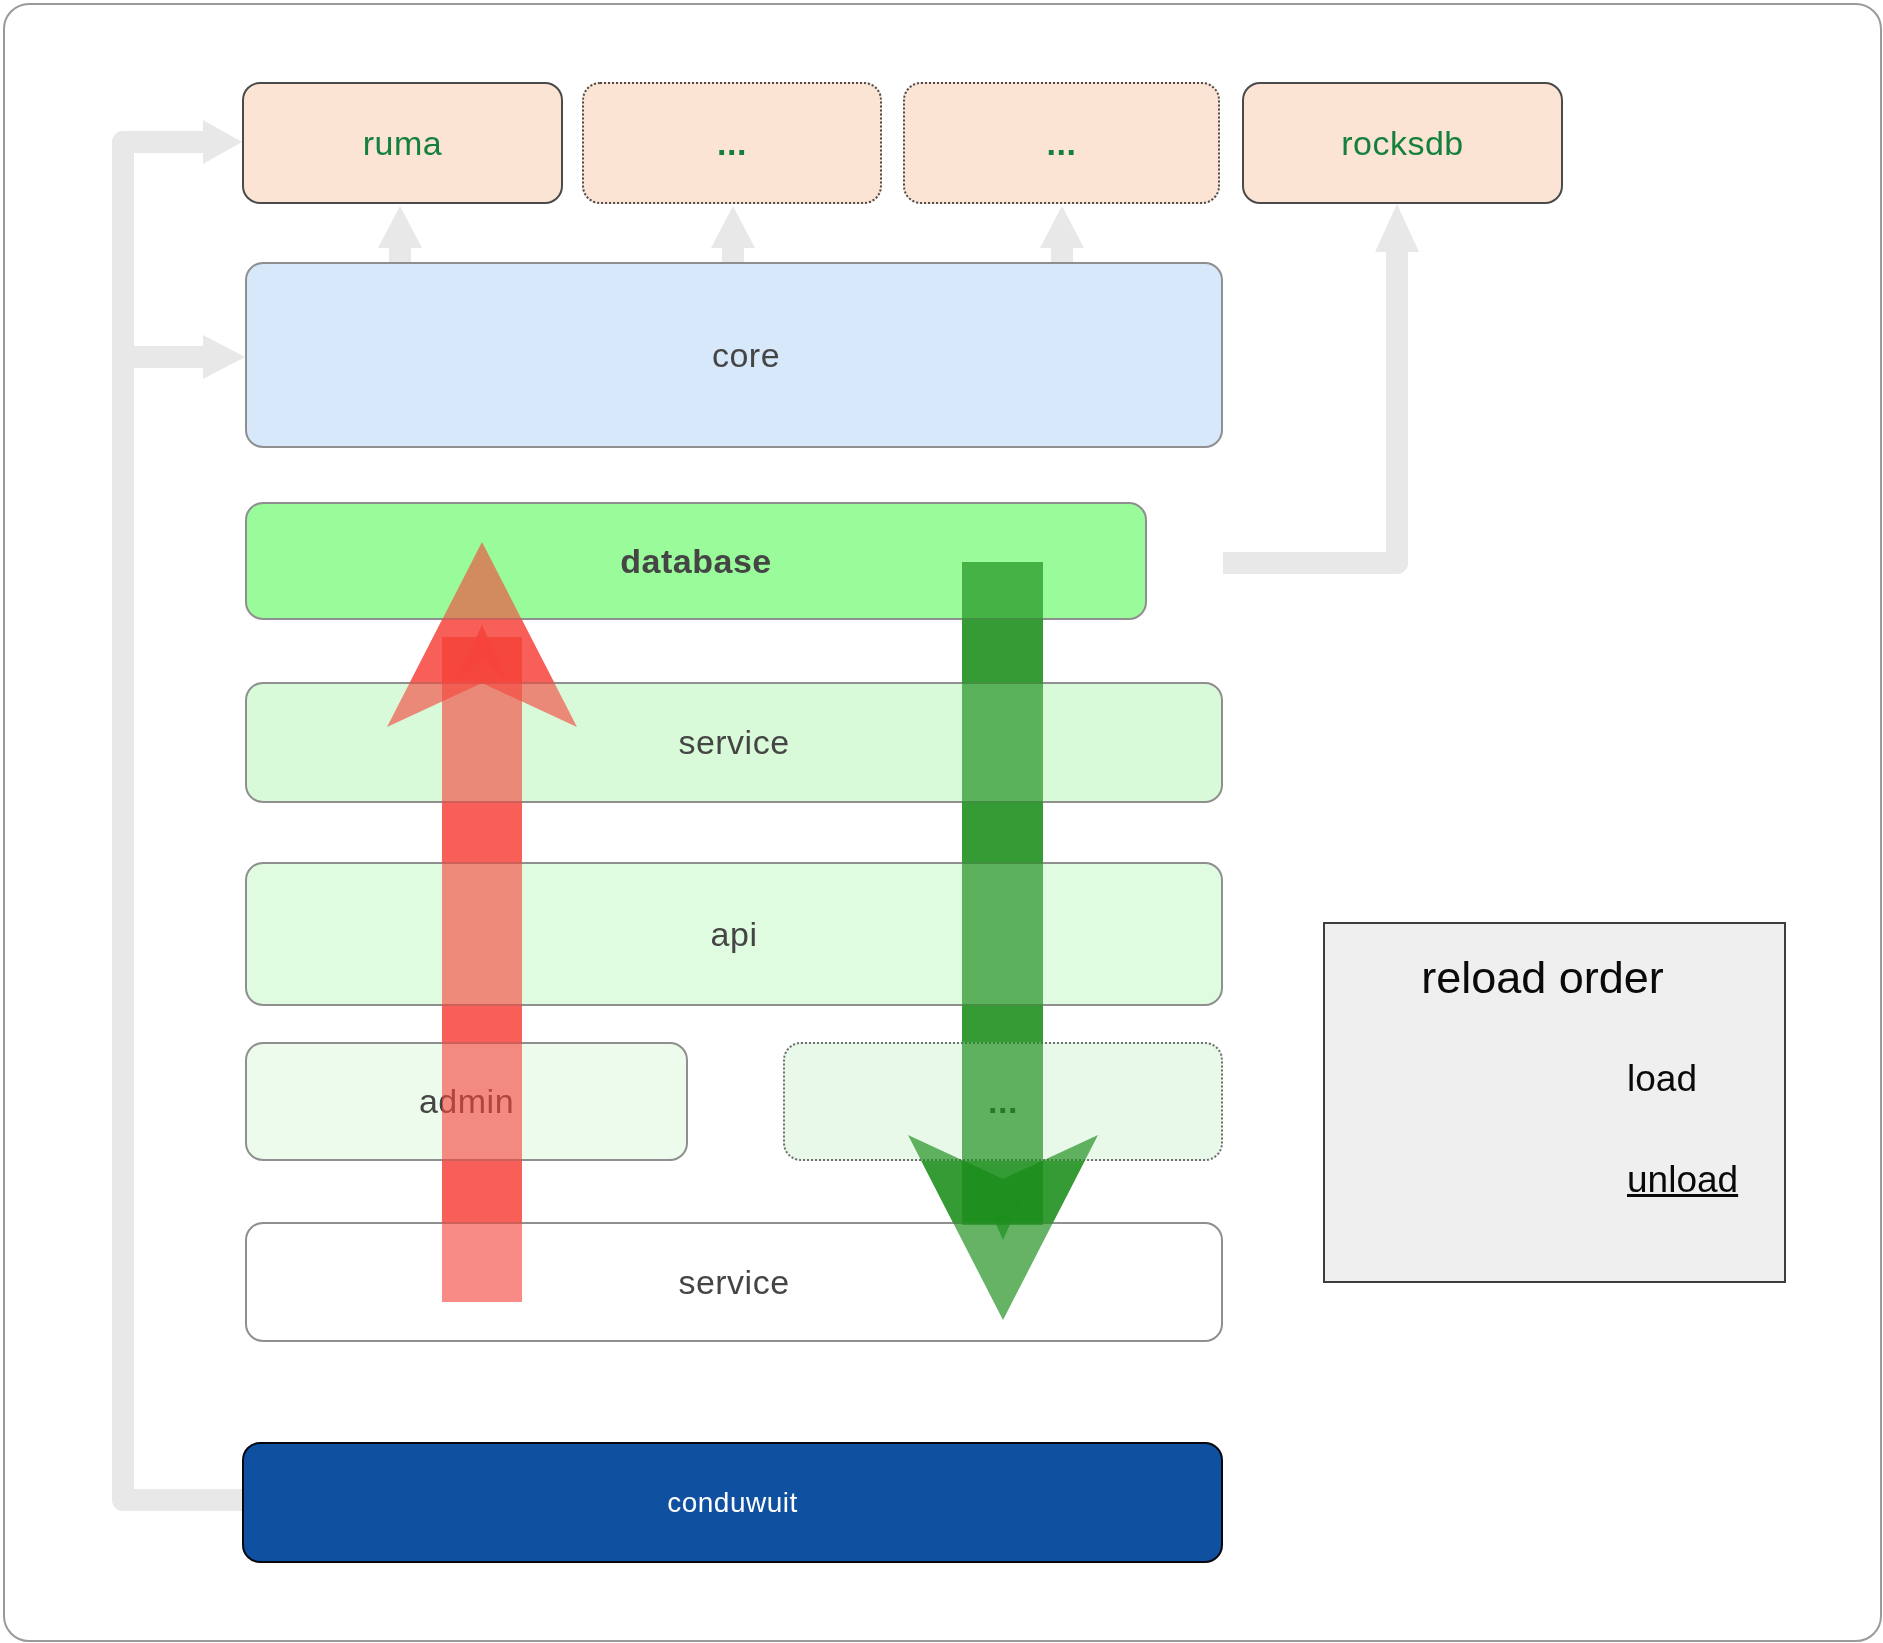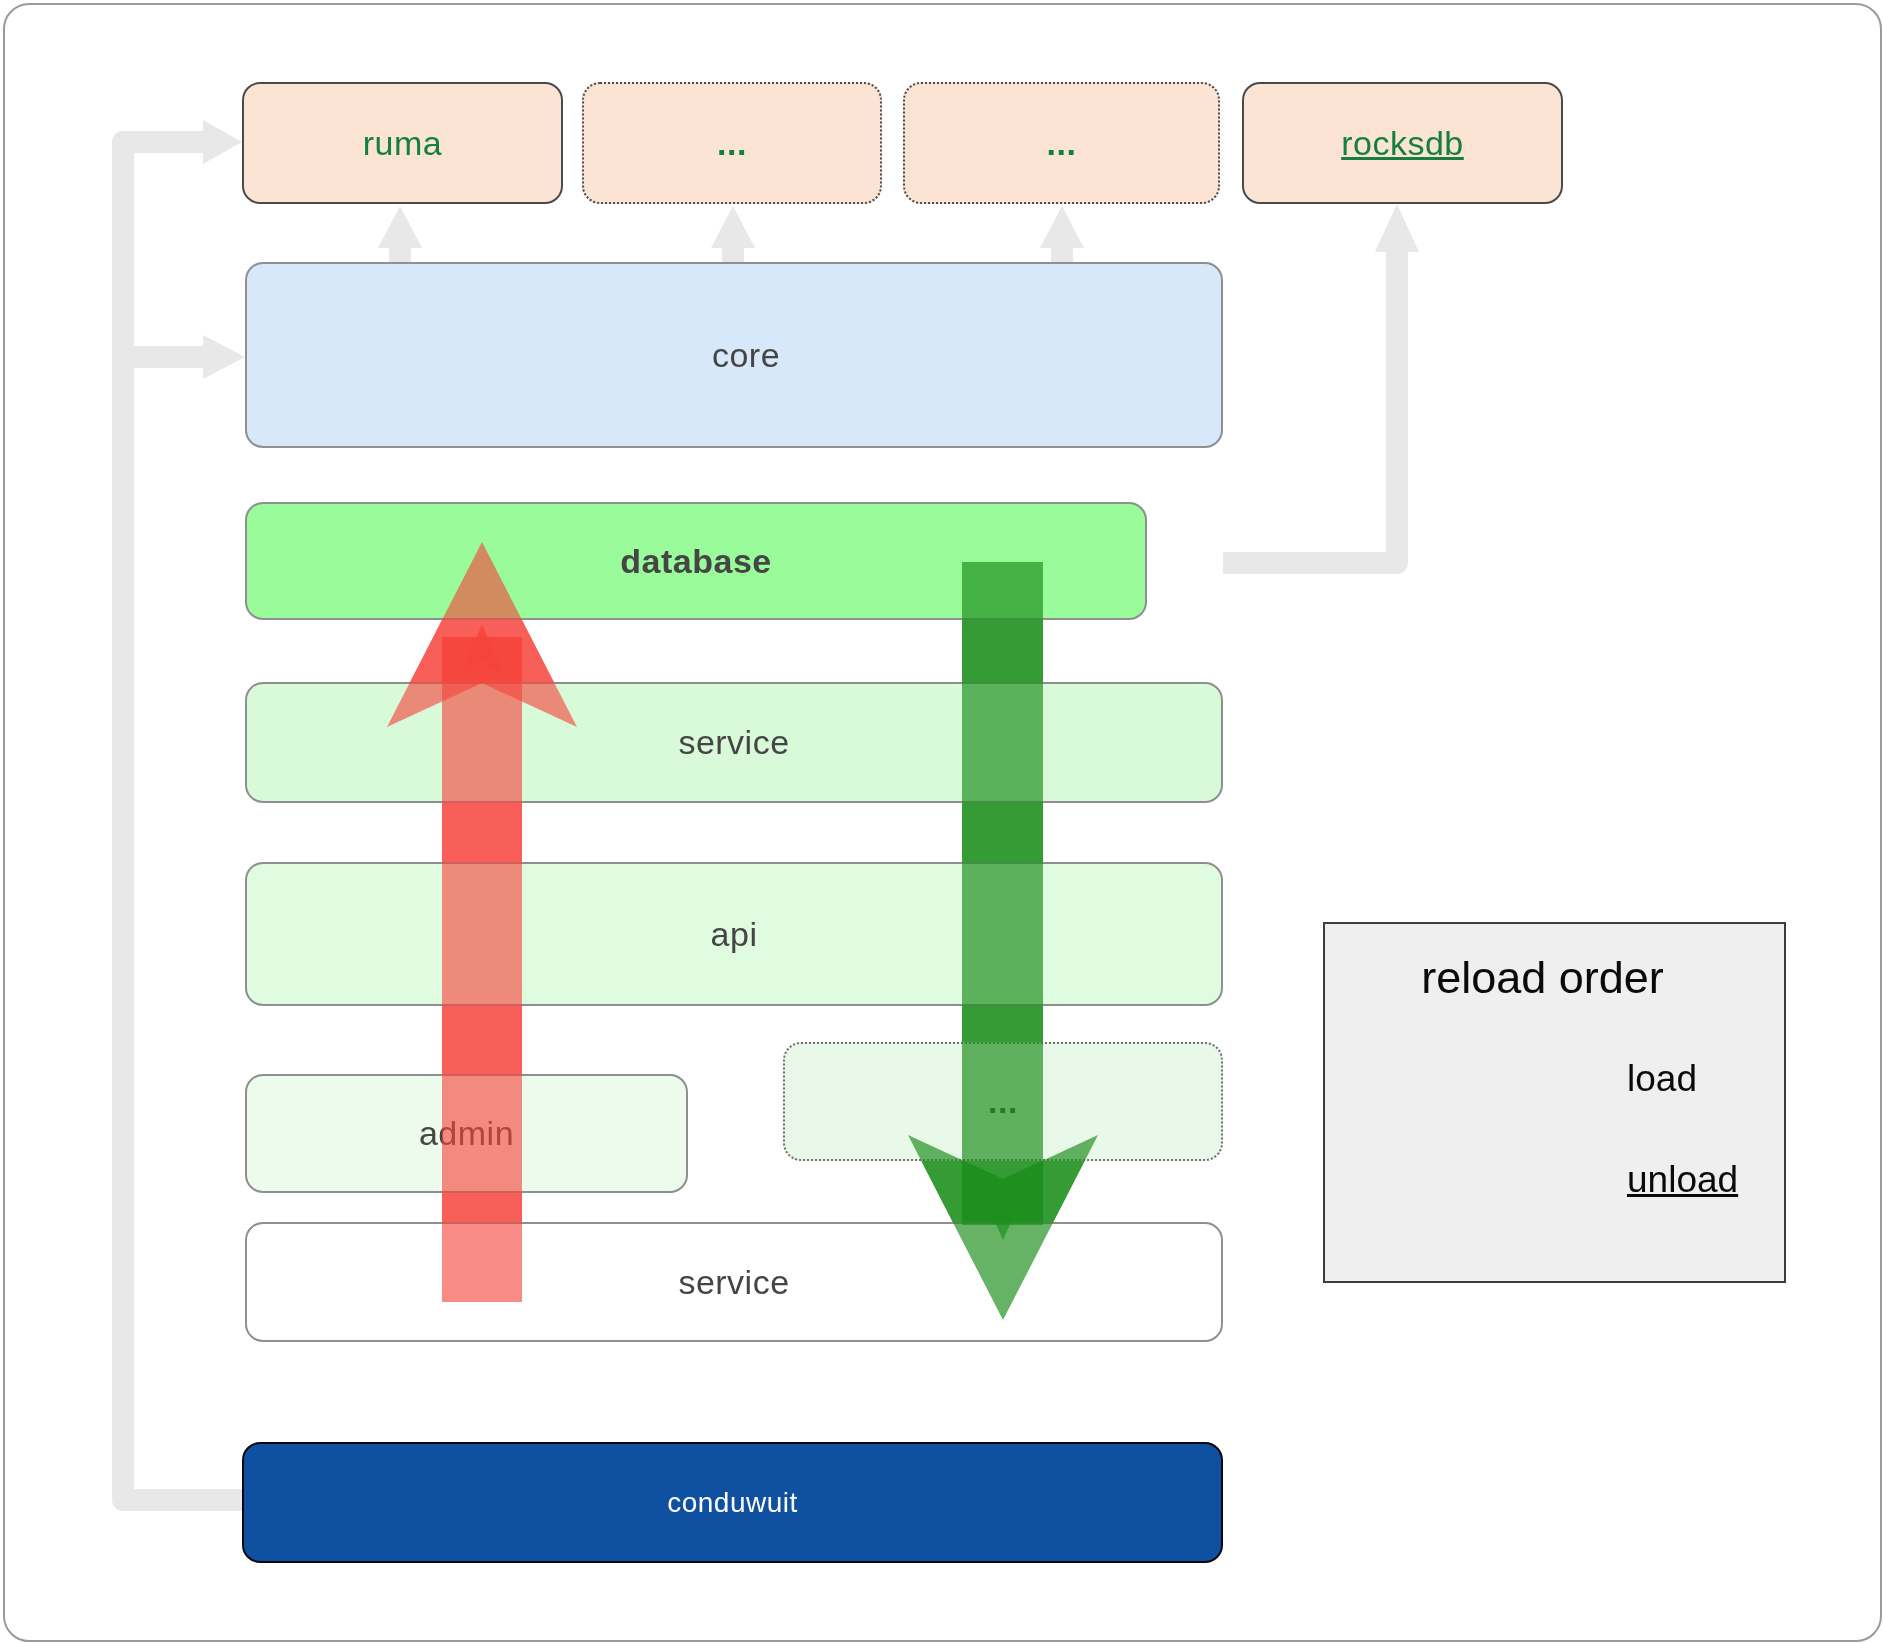--- a/index.html
+++ b/index.html
@@ -9,26 +9,26 @@
          border:2px solid #9a9a9a;border-radius:26px;background:#fff;}
   .node{position:absolute;display:flex;align-items:center;justify-content:center;
         box-sizing:border-box;border-radius:18px;
         font-size:34px;color:#454545;letter-spacing:.5px;}
   .peach{background:var(--peach-fill);border:2.5px solid var(--dark-border);color:#15803d;}
   .peach.dotted{border-style:dotted;}
   .grayline{border:2px solid var(--gray-border);}
   .n-ruma{left:242px;top:82px;width:321px;height:122px;}
   .n-ext1{left:582px;top:82px;width:300px;height:122px;font-weight:bold;}
   .n-ext2{left:903px;top:82px;width:317px;height:122px;font-weight:bold;}
-  .n-rocksdb{left:1242px;top:82px;width:321px;height:122px;text-decoration:underline;}
+  .n-rocksdb{left:1242px;top:82px;width:321px;height:122px;}
   .n-core{left:245px;top:262px;width:978px;height:186px;background:var(--core-fill);padding-left:24px;}
   .n-database{left:245px;top:502px;width:902px;height:118px;background:var(--database-fill);font-weight:bold;}
   .n-service{left:245px;top:682px;width:978px;height:121px;background:var(--service-fill);}
   .n-api{left:245px;top:862px;width:978px;height:144px;background:var(--api-fill);}
-  .n-admin{left:245px;top:1042px;width:443px;height:119px;background:var(--admin-fill);margin-top:32px;}
+  .n-admin{left:245px;top:1042px;width:443px;height:119px;background:var(--admin-fill);}
   .n-adminext{left:783px;top:1042px;width:440px;height:119px;background:var(--adminext-fill);
               border-style:dotted;border-color:#6f6f6f;font-weight:bold;color:#3d4b3d;}
   .n-router{left:245px;top:1222px;width:978px;height:120px;background:#ffffff;}
   .n-conduwuit{left:242px;top:1442px;width:981px;height:121px;background:var(--conduwuit-fill);
                border:2.5px solid #05070f;color:#ffffff;font-size:28px;}
   .legend{position:absolute;left:1323px;top:922px;width:463px;height:361px;
           background:var(--legend-fill);border:2.5px solid #3d3d3d;box-sizing:border-box;}
   .legend-title{position:absolute;left:1323px;top:952px;width:385px;text-align:center;
                 font-size:45px;color:#0a0a0a;padding-left:27px;}
   .legend-label{position:absolute;font-size:37px;color:#0a0a0a;}

